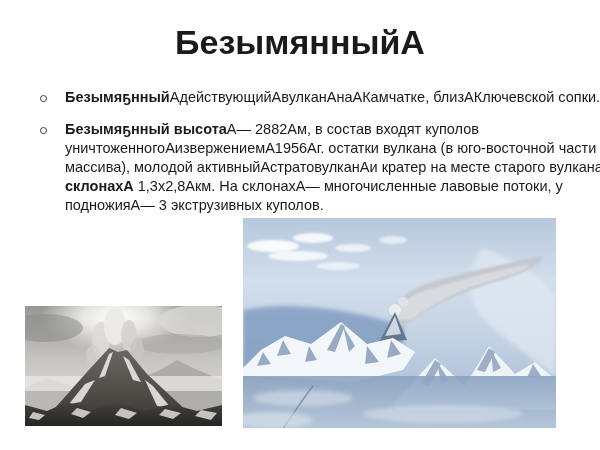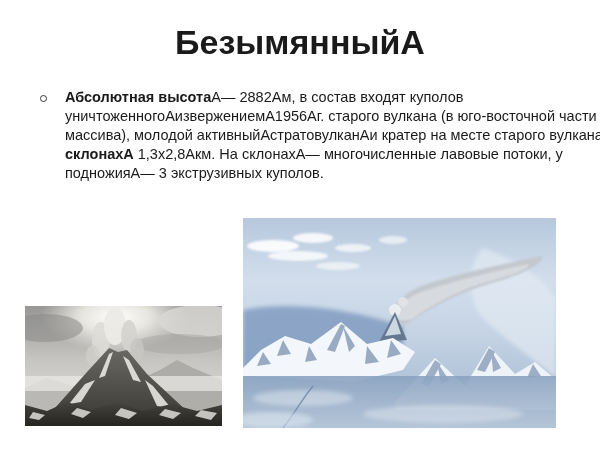--- a/index.html
+++ b/index.html
@@ -35,22 +35,28 @@
 <body>
 
 <div class="slide">
 
   <div class="title">БезымянныйА</div>
 
   <div class="bullets">
       <div class="bullet-item">
         <span class="bullet-marker"></span>
         <div class="bullet-content">
-          <div class="bullet-line"><span class="b">Абсолютная высота</span><span>А— 2882Ам, в состав входят куполов</span></div>
-          <div class="bullet-line"><span>уничтоженногоАизвержениемА1956Аг. старого вулкана (в юго-восточной части</span></div>
+          <div class="bullet-line"><span class="b">Безымяҕнный</span><span>АдействующийАвулканАнаАКамчатке, близАКлючевской сопки.</span></div>
+        </div>
+      </div>
+      <div class="bullet-item">
+        <span class="bullet-marker"></span>
+        <div class="bullet-content">
+          <div class="bullet-line"><span class="b">Безымяҕнный высота</span><span>А— 2882Ам, в состав входят куполов</span></div>
+          <div class="bullet-line"><span>уничтоженногоАизвержениемА1956Аг. остатки вулкана (в юго-восточной части</span></div>
           <div class="bullet-line"><span>массива), молодой активныйАстратовулканАи кратер на месте старого вулкана</span></div>
           <div class="bullet-line"><span class="b">склонахА</span><span> 1,3х2,8Акм. На склонахА— многочисленные лавовые потоки, у</span></div>
           <div class="bullet-line"><span>подножияА— 3 экструзивных куполов.</span></div>
         </div>
       </div>
     </div>
 
   <svg id="photo-left" class="photo" viewBox="0 0 197 120" preserveAspectRatio="none" aria-label="Erupting volcano cone with steam, grey winter tones">
     <defs>
       <linearGradient id="skyL" x1="0" y1="0" x2="0" y2="1">

